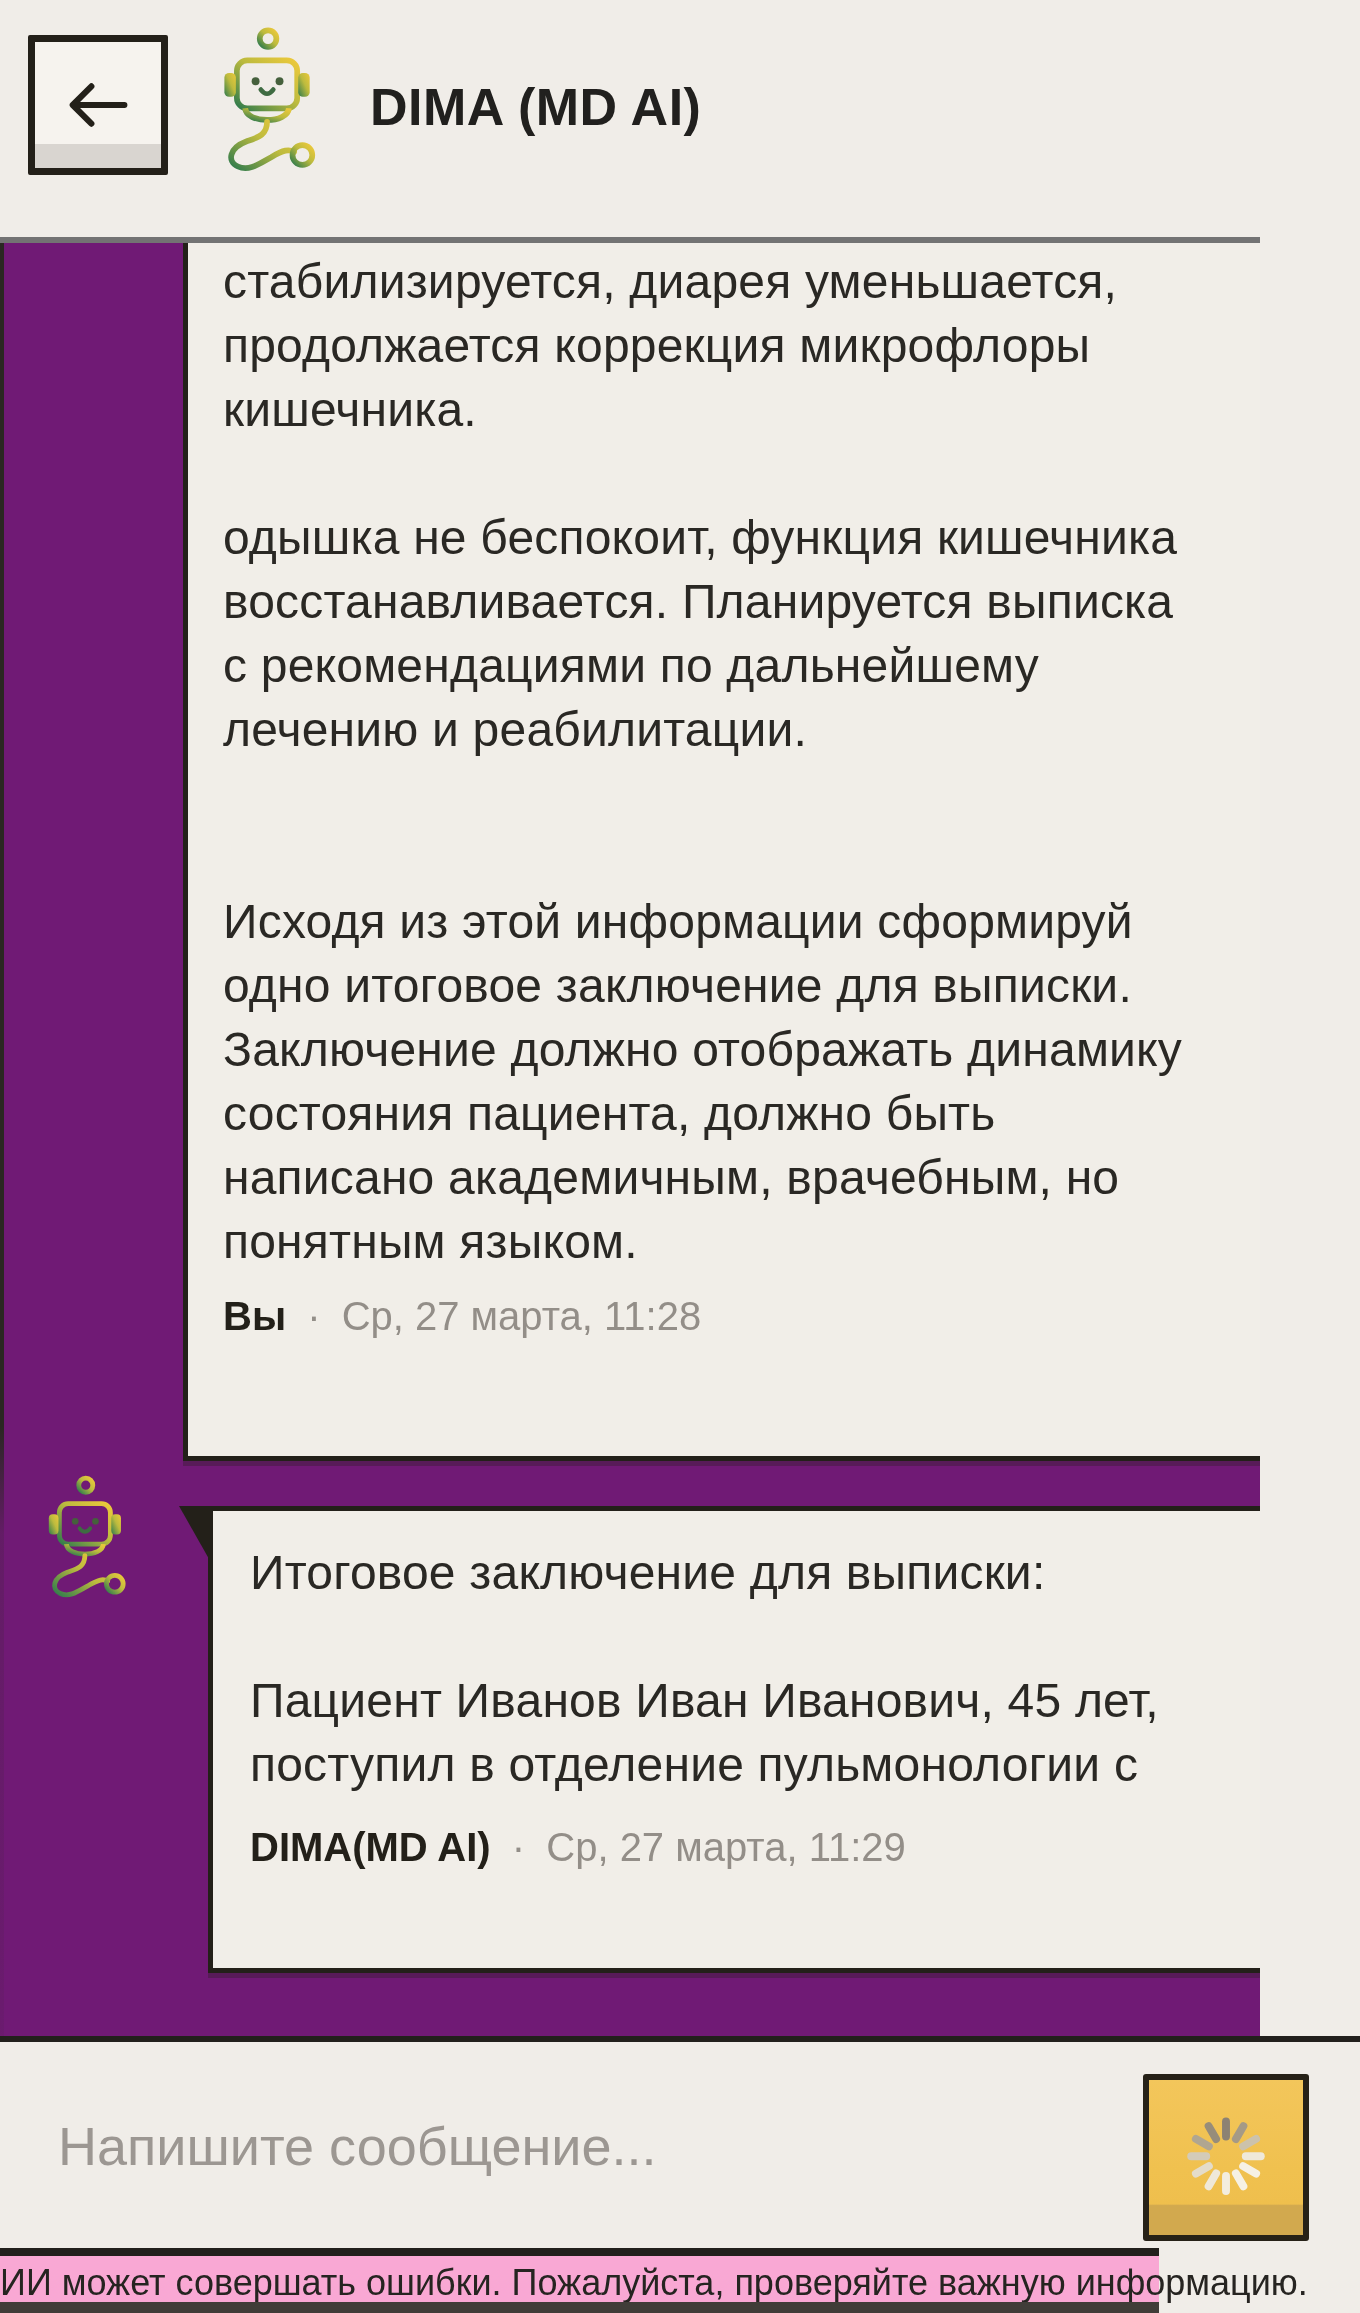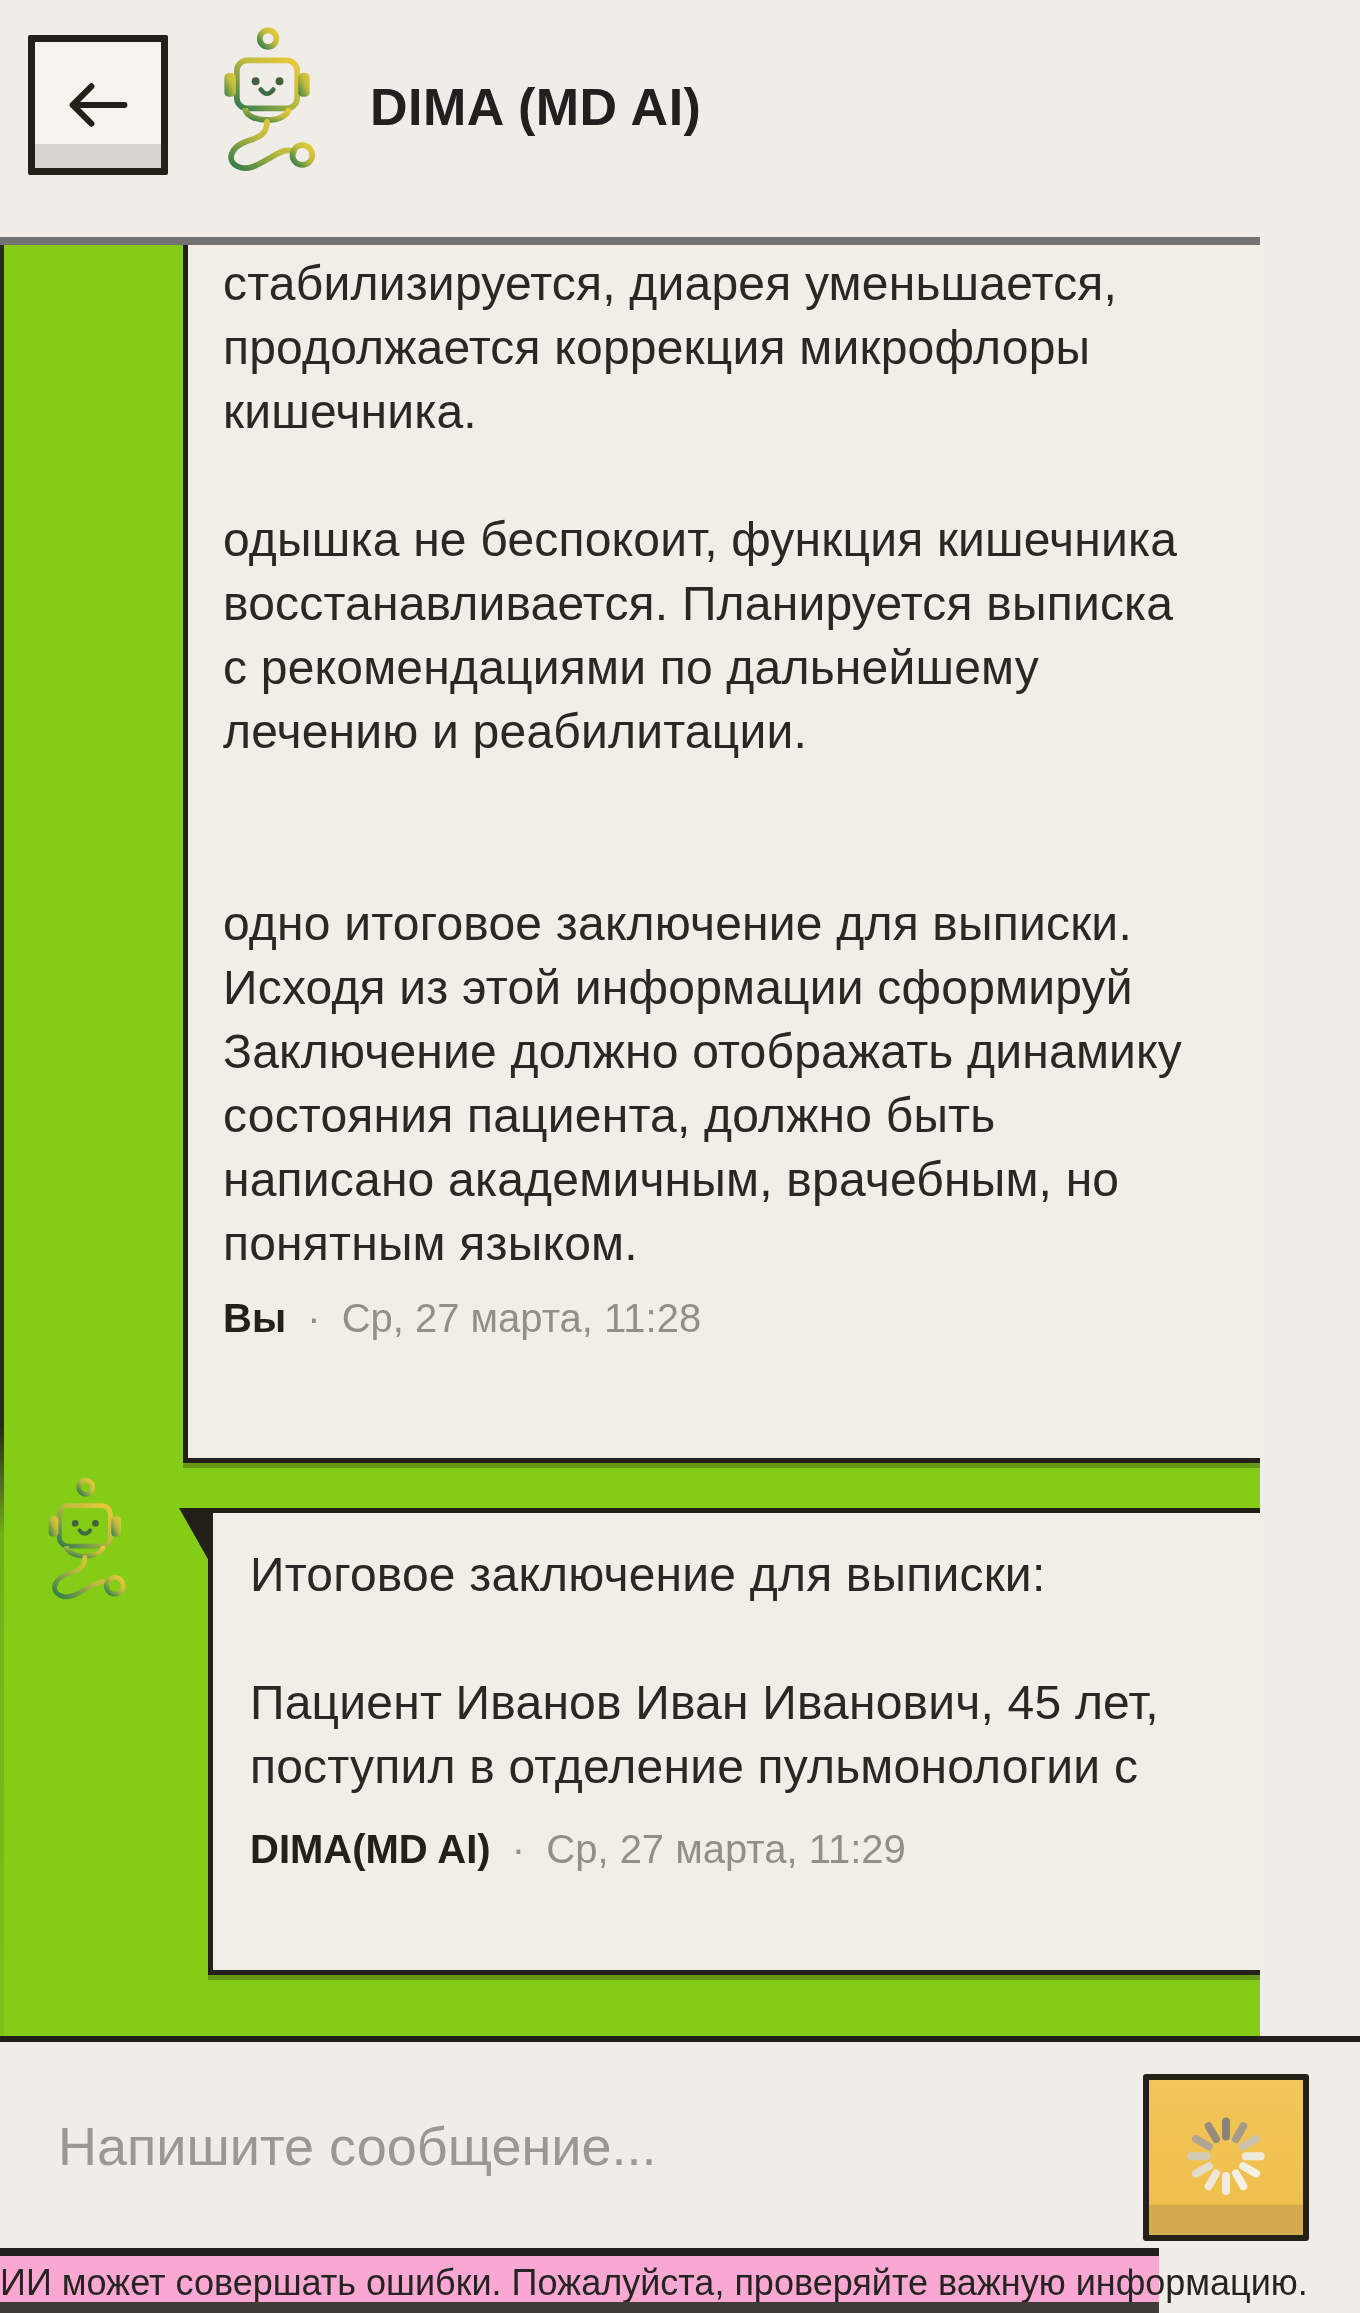--- a/index.html
+++ b/index.html
@@ -21,21 +21,21 @@
   }
   .back-btn svg{position:absolute;left:30px;top:36px;}
   .bot-logo{position:absolute;left:214px;top:26px;width:104px;height:150px;}
   .app-title{
     position:absolute;left:370px;top:74px;font-size:52px;line-height:66px;
     font-weight:bold;color:#21201E;letter-spacing:.5px;white-space:nowrap;
   }
   
   .chat{
     position:absolute;left:0;top:237px;width:1260px;height:1799px;
-    border-top:8px solid #737373;box-sizing:border-box;overflow:hidden;background:#84cc16;
+    border-top:6px solid #737373;box-sizing:border-box;overflow:hidden;background:#701a75;
   }
   .chat::before{ 
     content:"";position:absolute;left:0;top:0;width:4px;height:100%;
     background:linear-gradient(#2A2722 0%,#2A2722 66%,rgba(42,39,34,.18) 72%,rgba(42,39,34,.08) 100%);
   }
   .bubble{
     position:absolute;background:#F1EEE8;border:5px solid #232019;box-sizing:border-box;
     box-shadow:0 5px 0 rgba(32,29,24,.30);
   }
   .bubble-user{left:183px;top:-12px;width:1122px;height:1230px;padding:14px 30px 0 35px;}
@@ -124,22 +124,22 @@
         <div class="msg-line">стабилизируется, диарея уменьшается,</div>
         <div class="msg-line">продолжается коррекция микрофлоры</div>
         <div class="msg-line">кишечника.</div>
         <div class="msg-line"></div>
         <div class="msg-line">одышка не беспокоит, функция кишечника</div>
         <div class="msg-line">восстанавливается. Планируется выписка</div>
         <div class="msg-line">с рекомендациями по дальнейшему</div>
         <div class="msg-line">лечению и реабилитации.</div>
         <div class="msg-line"></div>
         <div class="msg-line"></div>
+        <div class="msg-line">Исходя из этой информации сформируй</div>
         <div class="msg-line">одно итоговое заключение для выписки.</div>
-        <div class="msg-line">Исходя из этой информации сформируй</div>
         <div class="msg-line">Заключение должно отображать динамику</div>
         <div class="msg-line">состояния пациента, должно быть</div>
         <div class="msg-line">написано академичным, врачебным, но</div>
         <div class="msg-line">понятным языком.</div>
       </div>
     <div class="msg-meta">
       <span class="sender">Вы</span>
       <span class="sep">·</span>
       <span class="muted">Ср, 27 марта, 11:28</span>
     </div>

